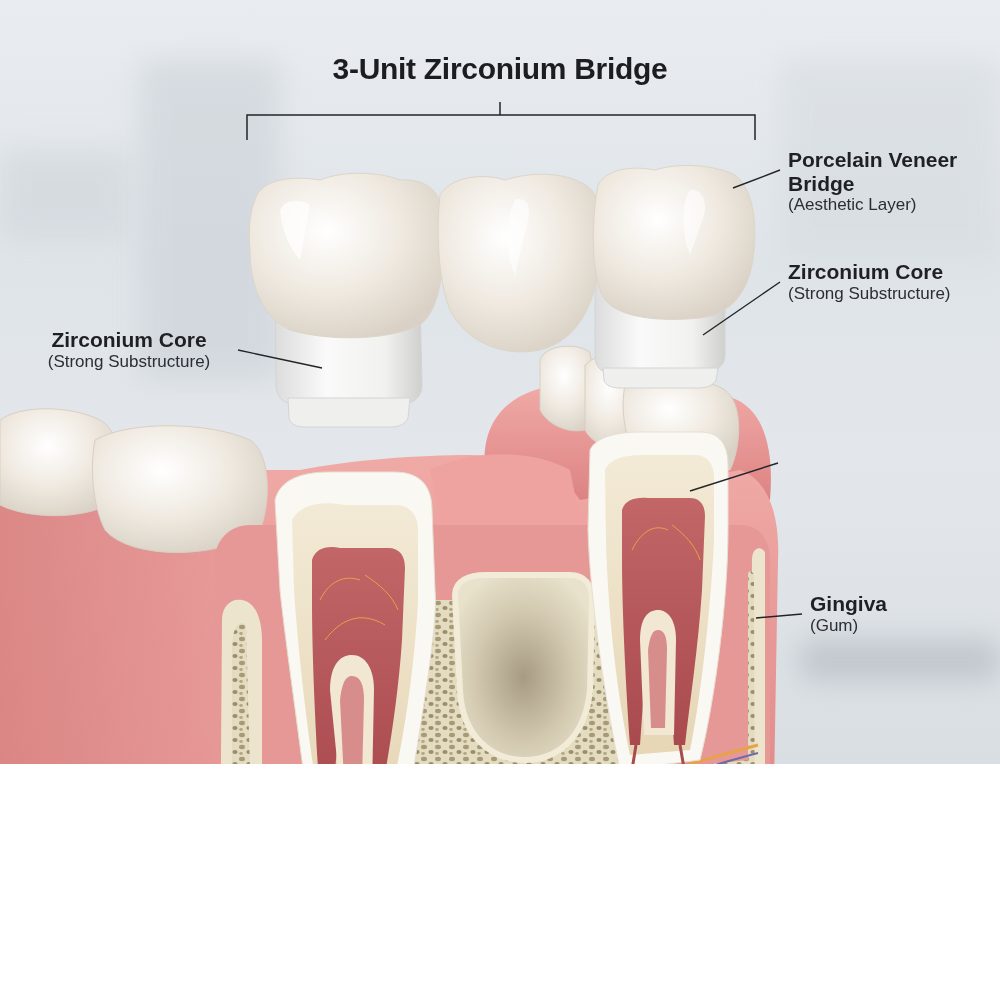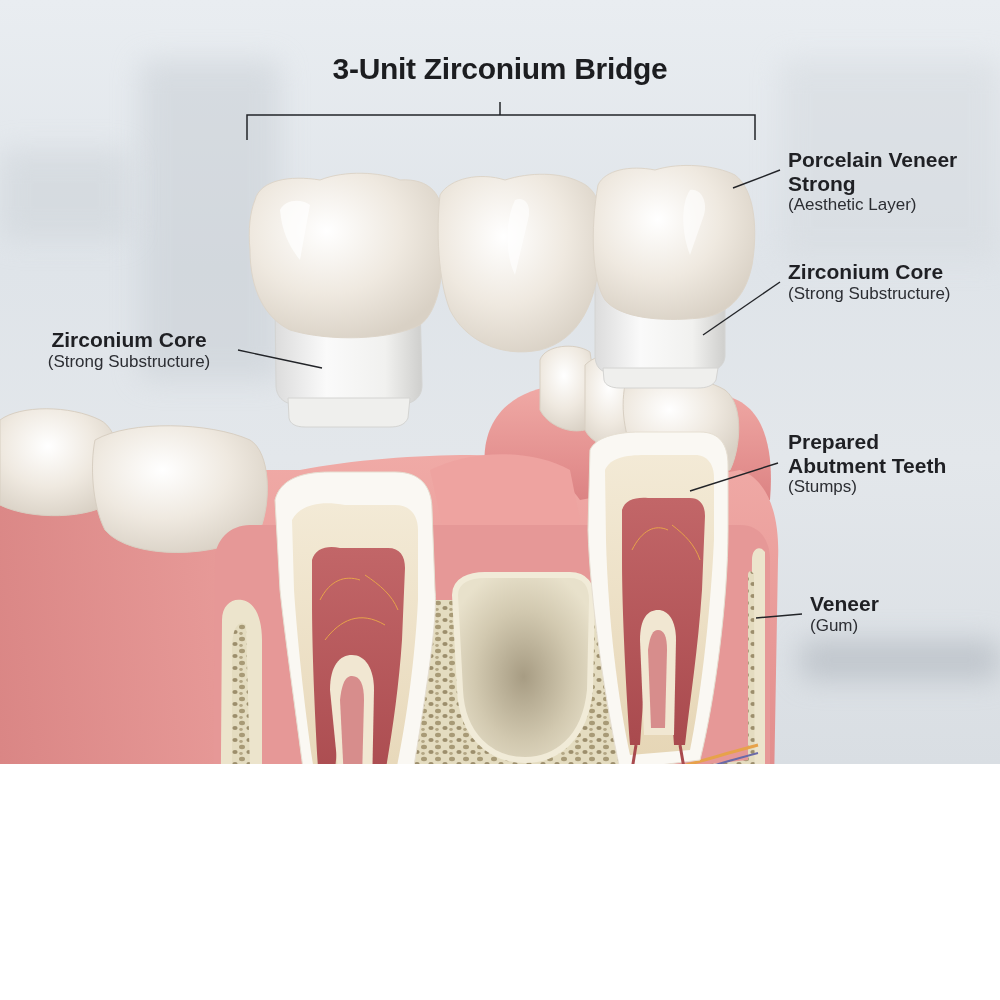--- a/index.html
+++ b/index.html
@@ -150,38 +150,33 @@
       <line x1="690" y1="491" x2="778" y2="463"></line>
       <line x1="756" y1="618" x2="802" y2="614"></line>
       <line x1="718" y1="775" x2="790" y2="766"></line>
     </g>
   </svg>
 
   <div class="title">3-Unit Zirconium Bridge</div>
 
   <div class="lbl" style="left:788px;top:148px;">
     <span class="b">Porcelain Veneer</span>
-    <span class="b">Strong</span>
+    <span class="b">Bridge</span>
     <span class="s">(Aesthetic Layer)</span>
   </div>
 
   <div class="lbl" style="left:788px;top:260px;">
     <span class="b">Zirconium Core</span>
     <span class="s">(Strong Substructure)</span>
   </div>
 
   <div class="lbl center" style="left:14px;top:328px;width:230px;">
     <span class="b">Zirconium Core</span>
     <span class="s">(Strong Substructure)</span>
   </div>
 
-  <div class="lbl" style="left:788px;top:430px;">
-    <span class="b">Prepared</span>
-    <span class="b">Abutment Teeth</span>
-    <span class="s">(Stumps)</span>
-  </div>
 
   <div class="lbl" style="left:810px;top:592px;">
-    <span class="b">Veneer</span>
+    <span class="b">Gingiva</span>
     <span class="s">(Gum)</span>
   </div>
 
 </div>
 
 </body></html>

